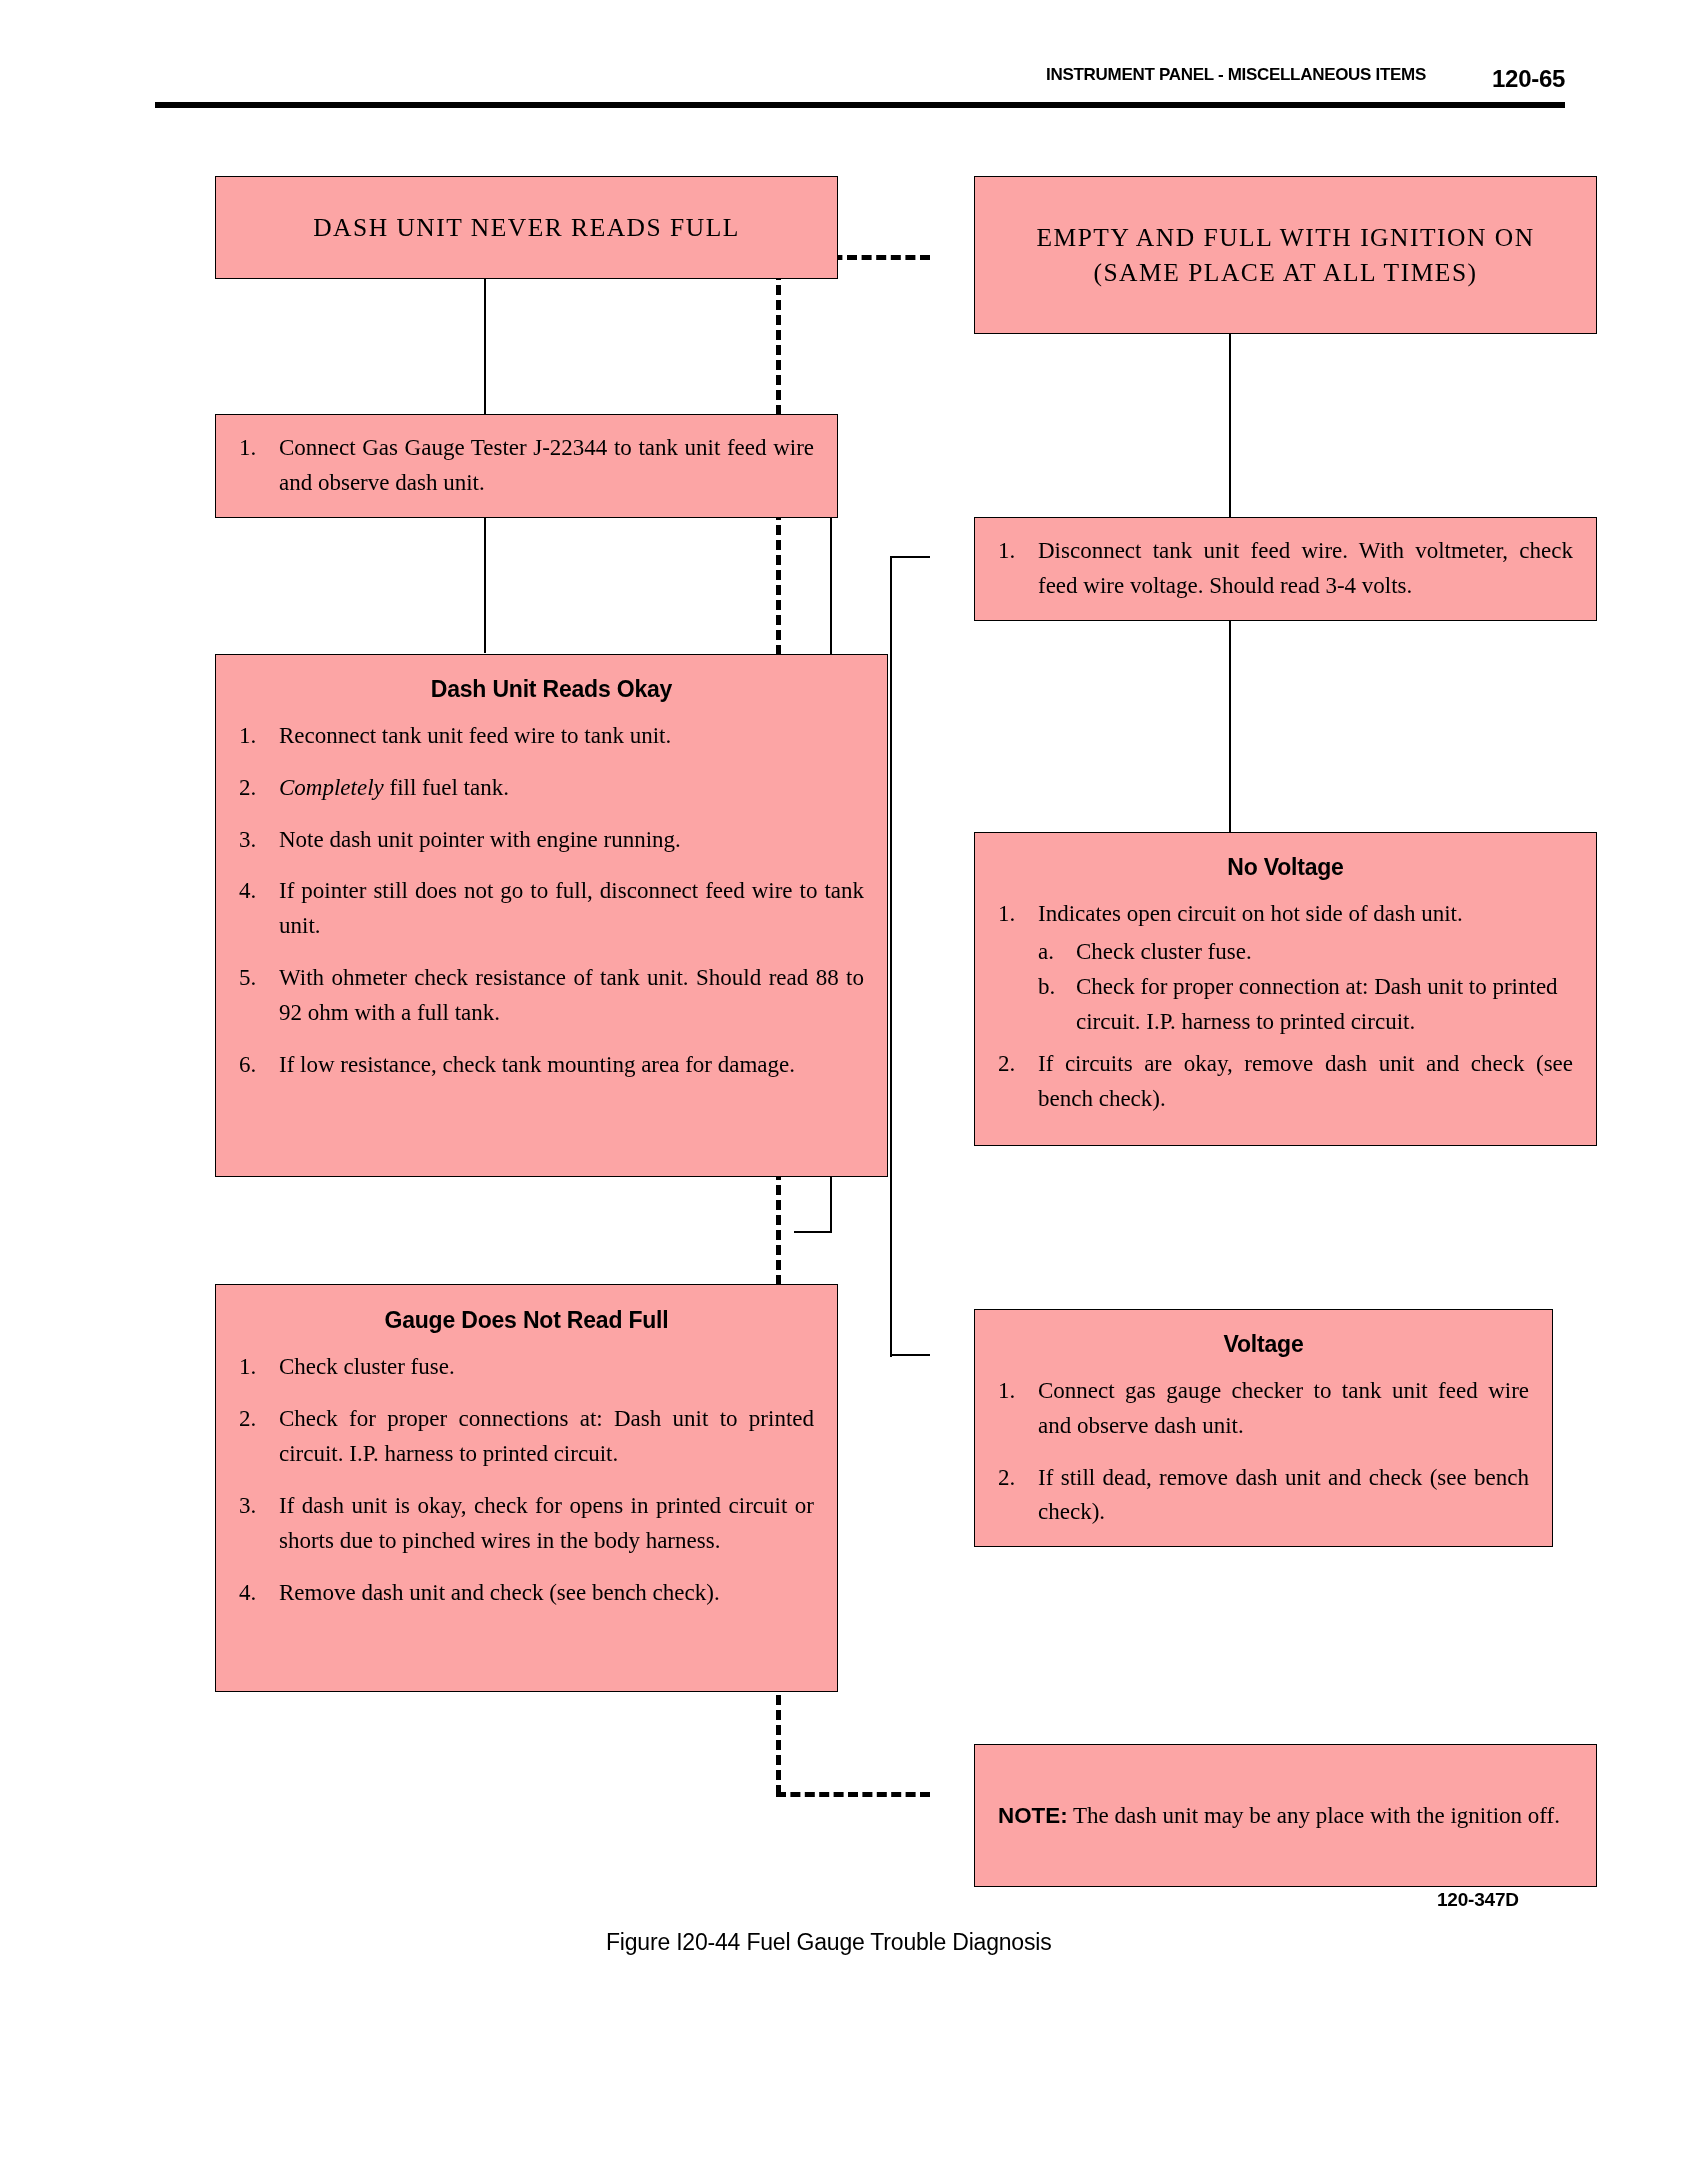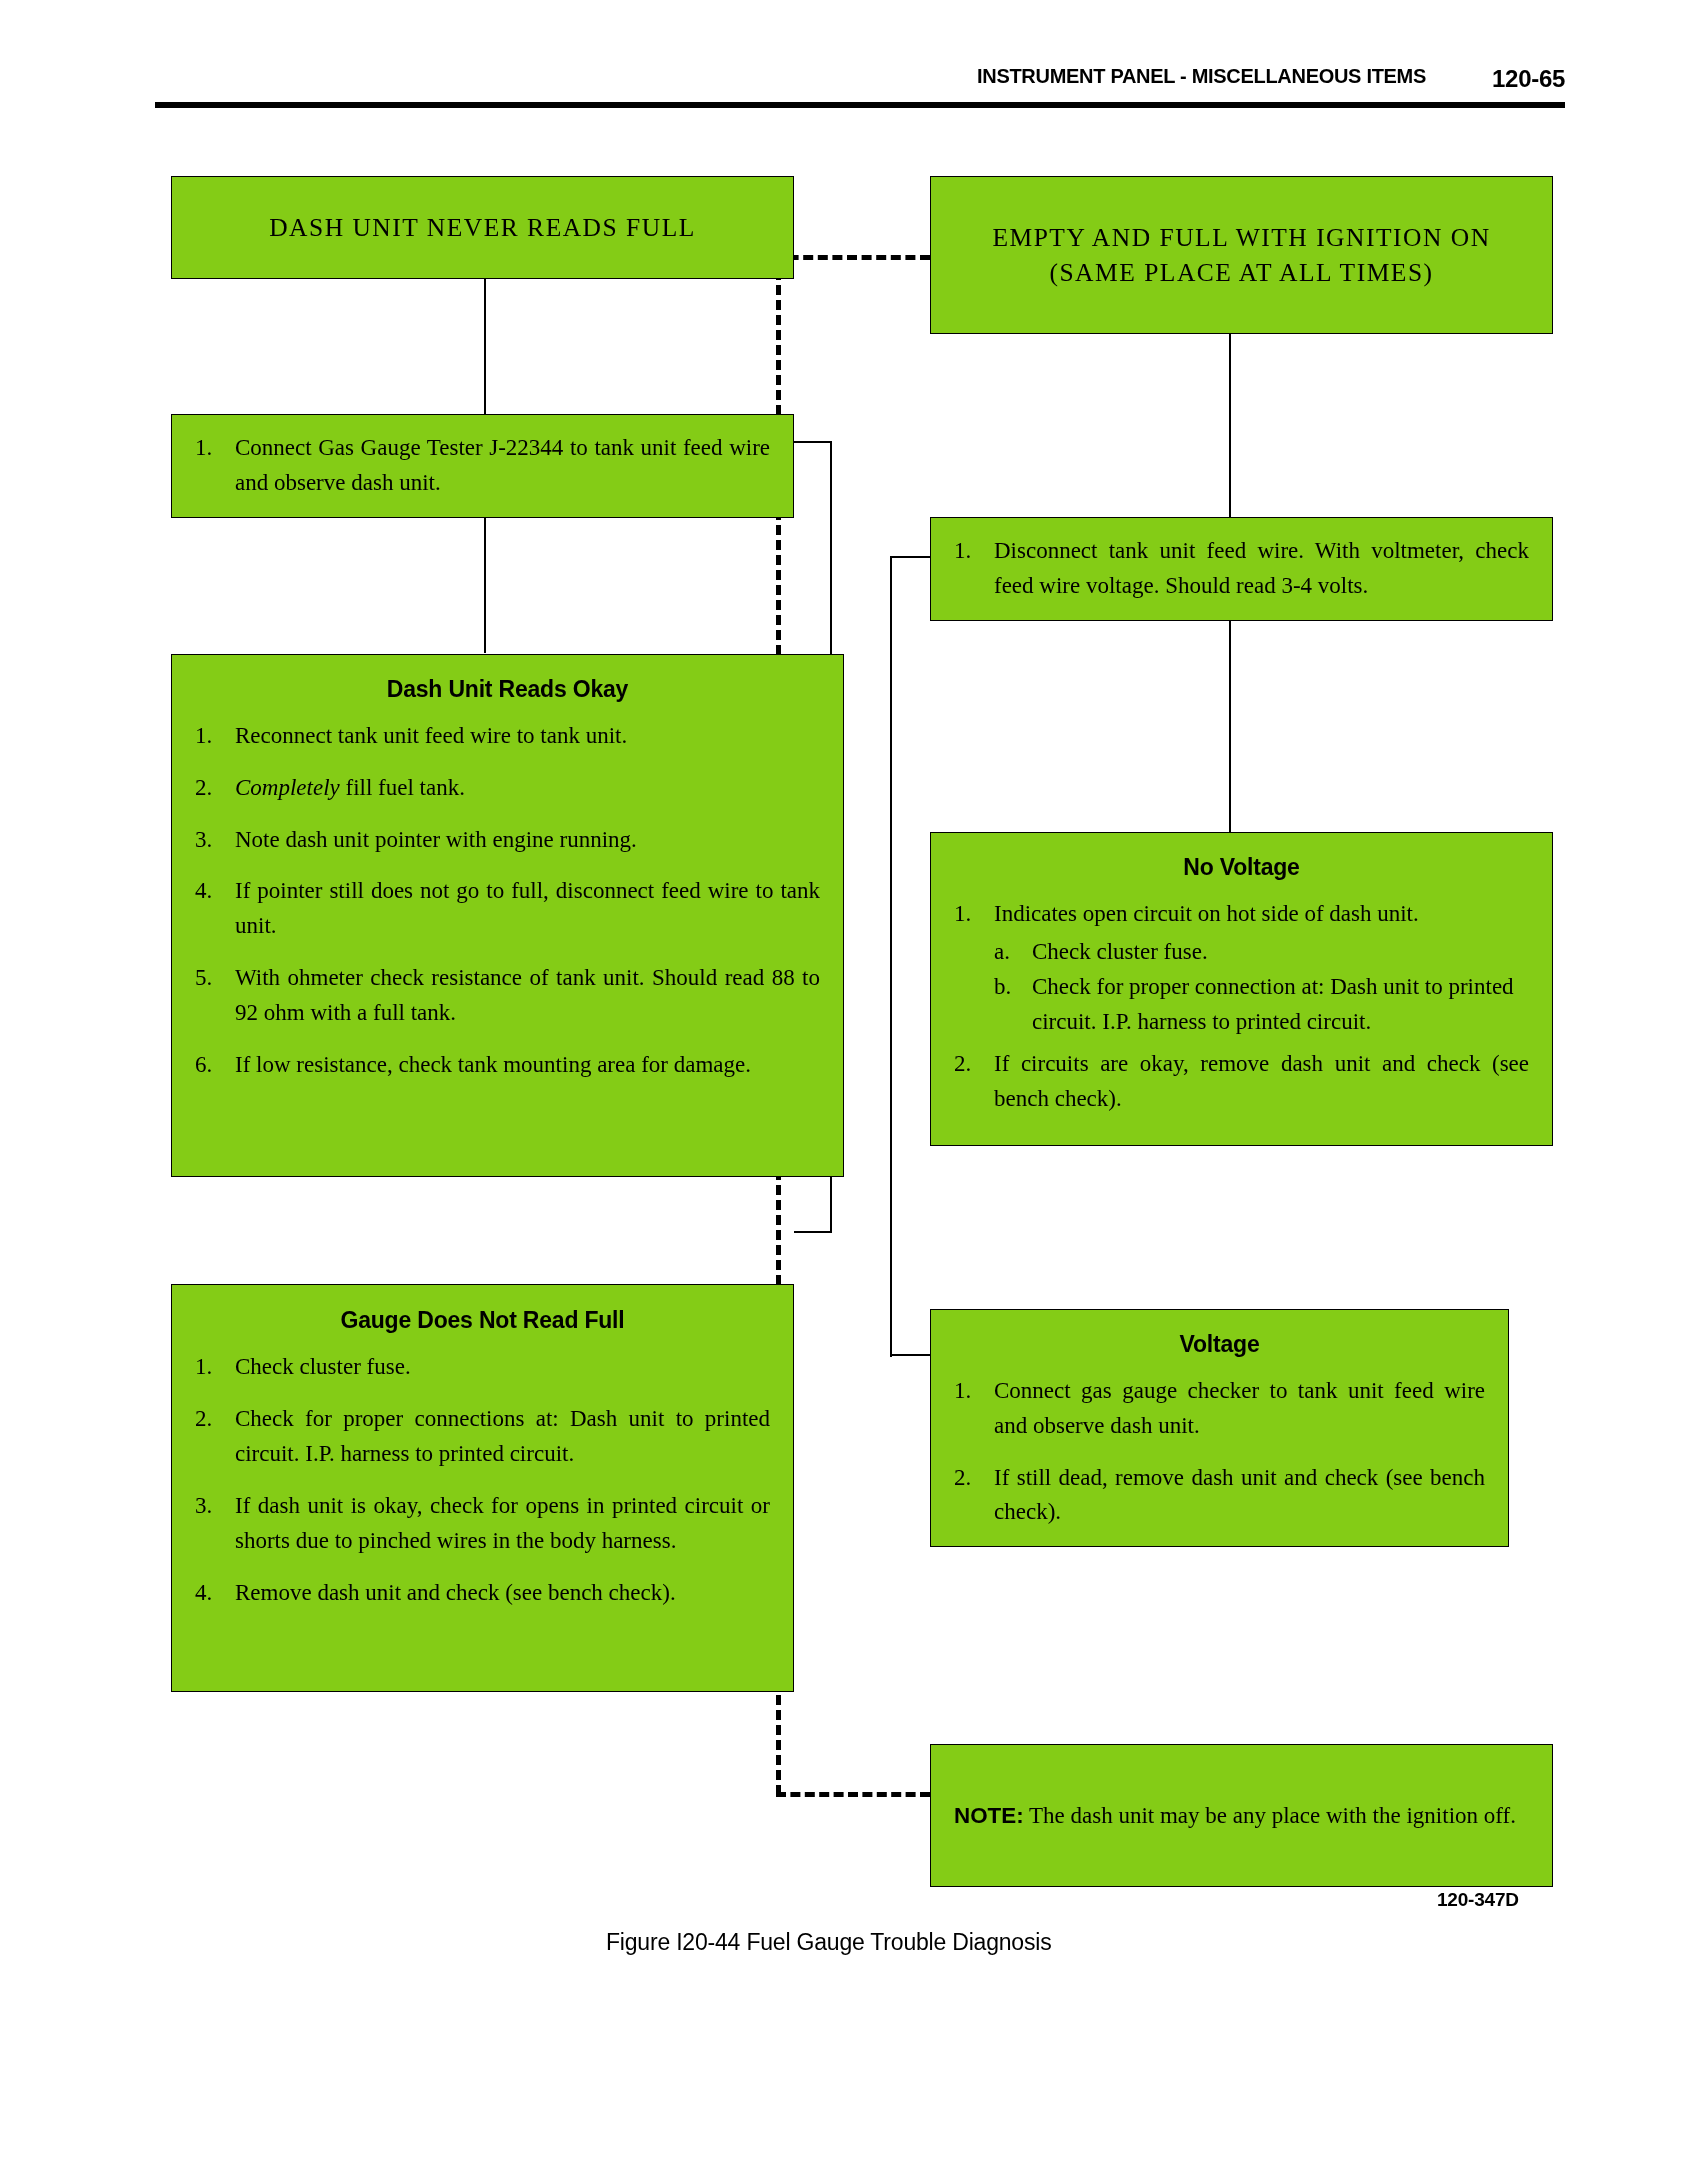--- a/index.html
+++ b/index.html
@@ -23,21 +23,21 @@
     top: 65px;
     width: 1407px;
     height: 42px;
   }
   #header-title {
     position: absolute;
     right: 139px;
     top: 0;
     font-family: "Liberation Sans", sans-serif;
     font-weight: bold;
-    font-size: 20px;
+    font-size: 17px;
     letter-spacing: -0.3px;
     white-space: nowrap;
     margin-left: 43px;
   }
   #header-page-number {
     position: absolute;
     right: 0;
     top: 0;
     font-family: "Liberation Sans", sans-serif;
     font-weight: bold;
@@ -52,21 +52,22 @@
     width: 1410px;
     height: 5.5px;
     background: #000000;
   }
 
   
   .flow-box {
     position: absolute;
     border: 1.8px solid #000000;
     box-sizing: border-box;
-    background: #84cc16;
+    background: #fca5a5;
+    margin-left: 44px;
   }
   .box-inner {
     padding: 0 23px;
     height: 100%;
     display: flex;
     flex-direction: column;
     justify-content: center;
   }
   .box-inner.top-aligned {
     justify-content: flex-start;

